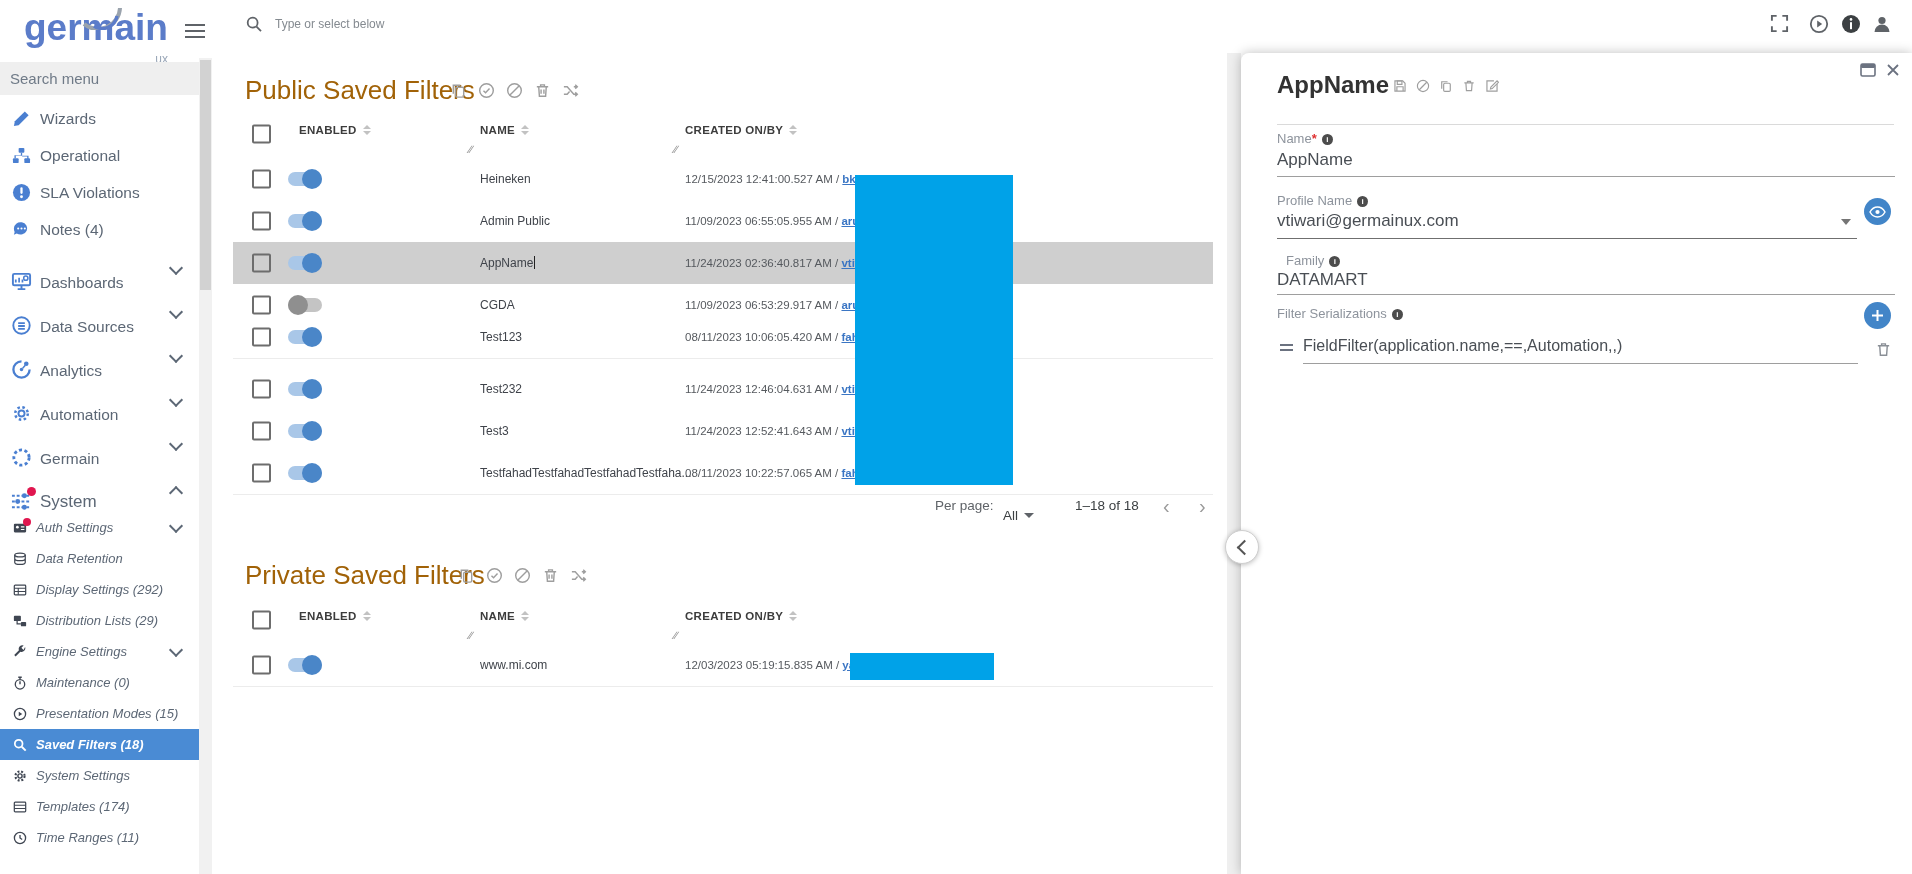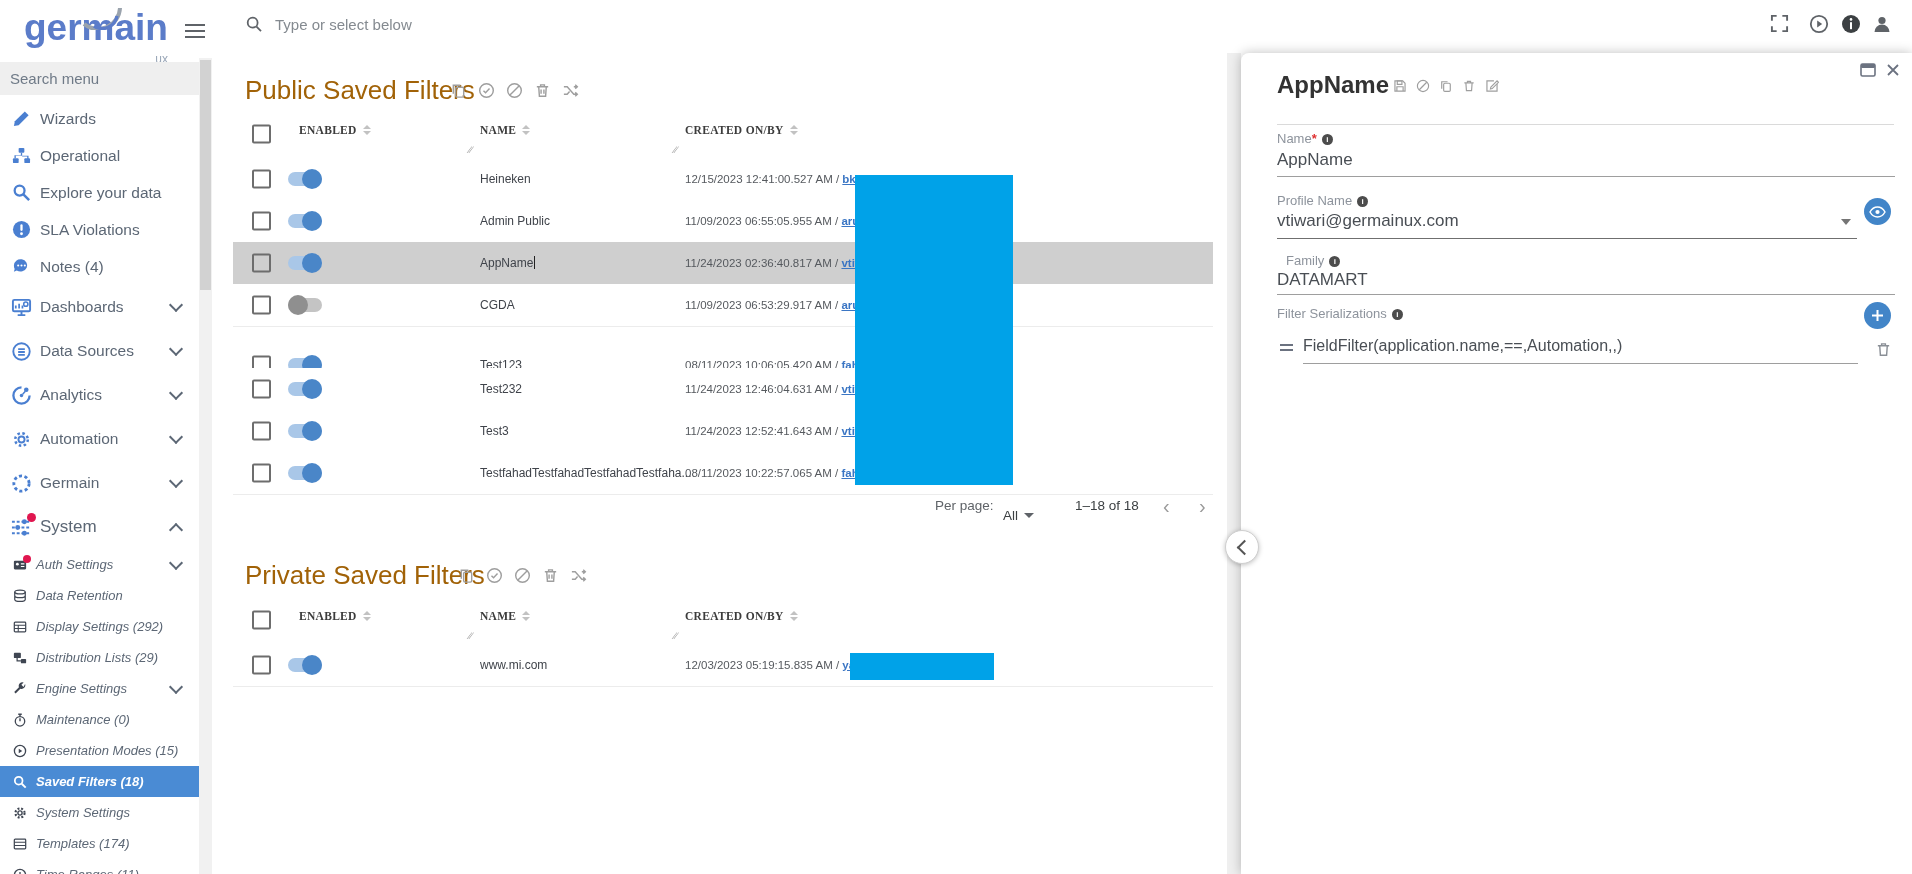--- a/index.html
+++ b/index.html
@@ -16,46 +16,46 @@
   .logo-sub{position:absolute;right:6px;top:44px;font-size:12px;color:#9aa7b8;}
   .logo-swoosh{position:absolute;left:46px;top:-8px;}
   .burger{position:absolute;left:185px;top:20px;width:20px;height:16px;cursor:pointer;}
   .burger i{display:block;height:2px;background:#5f6368;margin:4px 0;}
   .side-search{position:absolute;left:0;top:62px;width:199px;height:33px;background:#efefef;
                display:flex;align-items:center;}
   .side-search span{margin-left:10px;font-size:15px;color:#6f7a87;}
   .nav{position:absolute;left:0;top:100px;width:199px;}
   .nav-item{display:flex;align-items:center;position:relative;cursor:pointer;color:#5c6775;}
   .nav-a{height:37px;}
-  .nav-b{height:44px;}
+  .nav-b{height:44px;align-items:flex-end;}
   .sub{height:31px;font-size:13px;font-style:italic;}
   .nav-item .ic-wrap{width:22px;margin-left:10px;display:flex;justify-content:center;color:#4a7fd1;position:relative;}
   .sub .ic-wrap{margin-left:12px;width:16px;color:#3f4652;}
   .nav-item .lbl{margin-left:8px;font-size:15.5px;white-space:nowrap;}
   .sub .lbl{font-size:13px;}
   .chev{position:absolute;right:18px;width:8px;height:8px;border-right:2px solid #5c6775;
         border-bottom:2px solid #5c6775;transform:rotate(45deg);top:calc(50% - 7px);}
   .chev.up{transform:rotate(-135deg);top:calc(50% - 2px);}
   .nav-item.selected{background:#4a8bd4;color:#fff;}
   .nav-item.selected .ic-wrap{color:#fff;}
   .nav-item.selected .lbl{font-weight:bold;}
   .dot{position:absolute;width:9px;height:9px;border-radius:50%;background:#e0164f;right:-4px;top:-4px;}
 
   
   .topbar-search{position:absolute;left:245px;top:8px;height:32px;display:flex;align-items:center;}
-  .topbar-search .ph{margin-left:12px;font-size:15px;color:#848a90;}
+  .topbar-search .ph{margin-left:12px;font-size:12px;color:#848a90;}
   .top-ic{position:absolute;top:14px;width:20px;height:20px;color:#5f6368;cursor:pointer;}
 
   
   .content{position:absolute;left:213px;top:0;width:1014px;height:874px;}
   .sec-title{position:absolute;font-size:26px;color:#a16207;white-space:nowrap;}
   .title-icons{position:absolute;display:flex;gap:11px;color:#9e9e9e;}
   .title-icons .ti{width:17px;height:17px;cursor:pointer;}
 
-  .thead{position:absolute;left:20px;right:14px;height:48px;border-bottom:7px solid #8b5cf6;font-family:Liberation Serif, serif;}
+  .thead{position:absolute;left:20px;right:14px;height:48px;border-bottom:7px solid #8b5cf6;}
   .th{position:absolute;top:14px;font-size:11.5px;font-weight:bold;color:#3c3c3c;
       display:inline-flex;align-items:center;cursor:pointer;letter-spacing:.3px;}
   .sort{display:inline-flex;flex-direction:column;gap:2px;margin-left:6px;}
   .sort i{width:0;height:0;border-left:4px solid transparent;border-right:4px solid transparent;}
   .sort .u{border-bottom:4px solid #c2c2c2;}
   .sort .d{border-top:4px solid #c2c2c2;}
   .resz{position:absolute;bottom:3px;font-size:10px;font-style:italic;color:#8a8a8a;
         letter-spacing:-1px;transform:skewX(-12deg);}
   .row{position:absolute;left:20px;right:14px;height:42px;border-bottom:1px solid #ececec;background:#fff;}
   .row.selected{background:#cfcfcf;}
@@ -149,29 +149,20 @@
               <rect x="7" y="2" width="6" height="5" rx="1"></rect>
               <rect x="1" y="13" width="6" height="5" rx="1"></rect>
               <rect x="13" y="13" width="6" height="5" rx="1"></rect>
               <path d="M9.3 7h1.4v3.3H4v2.7H2.6v-3.3h6.7zM10.7 10.3h6.7v3.4H16v-2.7h-5.3z"></path>
             </svg>
           </span>
         <span class="lbl">Operational</span>
       </div>
       <div class="nav-item nav-a">
         <span class="ic-wrap">
-          <svg class="ic" width="19" height="19" viewBox="0 0 20 20" fill="none" stroke="currentColor">
-              <circle cx="8" cy="8" r="5.2" stroke-width="2.4"></circle>
-              <path d="M12 12l6 6" stroke-width="2.6"></path>
-            </svg>
-          </span>
-        <span class="lbl">Explore your data</span>
-      </div>
-      <div class="nav-item nav-a">
-        <span class="ic-wrap">
           <svg class="ic" width="19" height="19" viewBox="0 0 20 20">
               <circle cx="10" cy="10" r="9" fill="currentColor"></circle>
               <rect x="8.8" y="4.5" width="2.4" height="7" rx="1.2" fill="#fff"></rect>
               <circle cx="10" cy="14.5" r="1.5" fill="#fff"></circle>
             </svg>
           </span>
         <span class="lbl">SLA Violations</span>
       </div>
       <div class="nav-item nav-a">
         <span class="ic-wrap">
@@ -461,21 +452,21 @@
       <span class="cell toggle on" style="left:55px;"><i class="knob"></i></span>
       <span class="cell name-cell" style="left:247px;"><span>AppName</span><span class="caret-line"></span></span>
       <span class="cell created-cell" style="left:452px;"><span>11/24/2023 02:36:40.817 AM</span><span> / </span><a>vtiw</a></span>
     </div>
     <div class="row" style="top:284px;">
       <span class="cell cbx" style="left:19px;"></span>
       <span class="cell toggle" style="left:55px;"><i class="knob"></i></span>
       <span class="cell name-cell" style="left:247px;">CGDA</span>
       <span class="cell created-cell" style="left:452px;"><span>11/09/2023 06:53:29.917 AM</span><span> / </span><a>arun</a></span>
     </div>
-    <div class="row" style="top:344px;">
+    <div class="row" style="top:316px;">
       <span class="cell cbx" style="left:19px;"></span>
       <span class="cell toggle on" style="left:55px;"><i class="knob"></i></span>
       <span class="cell name-cell" style="left:247px;">Test123</span>
       <span class="cell created-cell" style="left:452px;"><span>08/11/2023 10:06:05.420 AM</span><span> / </span><a>faha</a></span>
     </div>
     <div class="row" style="top:368px;">
       <span class="cell cbx" style="left:19px;"></span>
       <span class="cell toggle on" style="left:55px;"><i class="knob"></i></span>
       <span class="cell name-cell" style="left:247px;">Test232</span>
       <span class="cell created-cell" style="left:452px;"><span>11/24/2023 12:46:04.631 AM</span><span> / </span><a>vtiw</a></span>

